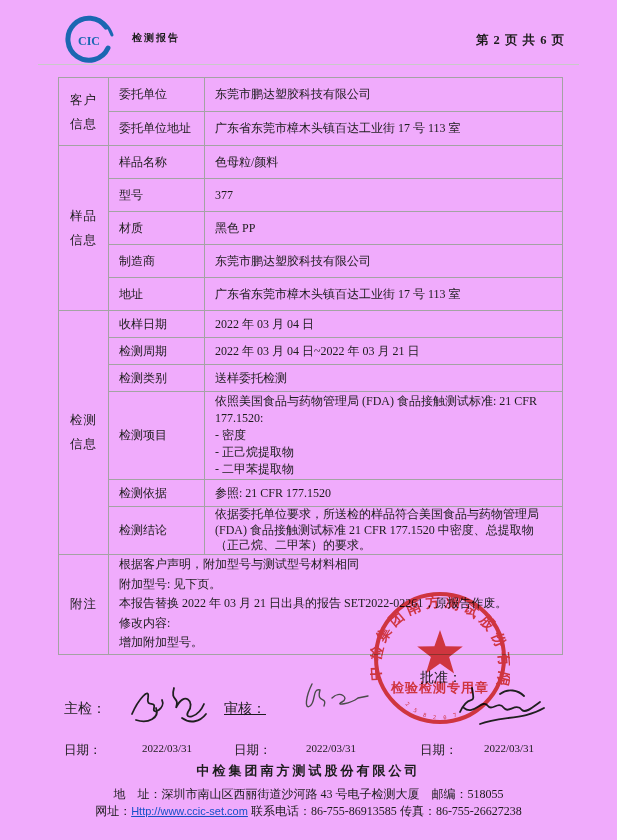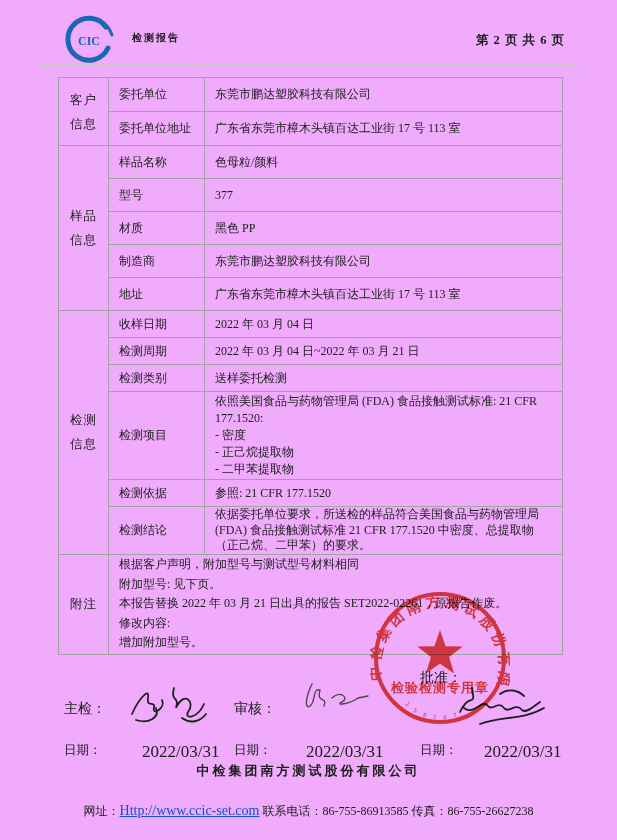--- a/index.html
+++ b/index.html
@@ -37,32 +37,32 @@
   tr.h34{height:34px;} tr.h33{height:33px;} tr.h27{height:27px;}
   td.multi{vertical-align:top;padding-top:6px;padding-bottom:6px;}
   td.multi .ln{display:block;line-height:17px;}
   td.wrap{vertical-align:top;padding-top:5px;padding-bottom:5px;line-height:15.5px;margin-top:48px;}
   td.notes{vertical-align:top;padding-top:7px;padding-bottom:7px;}
   td.notes .ln{display:block;line-height:19.5px;}
   
   .abs{position:absolute;}
   .sig-label{font-size:14px;}
   .date-label{font-size:12.5px;}
-  .date-value{font-size:17px;}
+  .date-value{font-size:11px;}
   .scribble{position:absolute;}
   
   .stamp{position:absolute;left:370px;top:588px;width:140px;height:140px;
          opacity:.9;mix-blend-mode:multiply;pointer-events:none;}
   
   .ft-company{position:absolute;left:0;right:0;top:762px;text-align:center;
               font-size:13px;font-weight:bold;letter-spacing:3px;}
   .ft-line{position:absolute;left:0;right:0;text-align:center;font-size:12px;}
   .ft-line.l1{top:786px;}
   .ft-line.l2{top:803px;}
-  .ft-link{color:#1550c8;text-decoration:underline;font-family:Liberation Serif, serif;font-size:14px;}
+  .ft-link{color:#1550c8;text-decoration:underline;font-family:Liberation Sans, sans-serif;font-size:11px;}
 </style>
 </head>
 <body>
 
 <div class="page">
 
   <svg class="logo" viewBox="0 0 58 52">
     <path d="M46,12 A21,21 0 1 0 48,33" fill="none" stroke="#1b67b2" stroke-width="5" stroke-linecap="round"></path>
     <path d="M34,3.5 A24,24 0 0 1 52,20" fill="none" stroke="#1b67b2" stroke-width="3" stroke-linecap="round"></path>
     <text x="29" y="30" text-anchor="middle" font-family="Liberation Serif, DejaVu Serif, serif" font-size="12" font-weight="bold" fill="#1b67b2">CIC</text>
@@ -166,21 +166,21 @@
       </td>
     </tr>
   </tbody>
     </table>
 
   <span class="abs sig-label" style="left:64px;top:700px;">主检：</span>
   <svg class="scribble" style="left:122px;top:678px;" width="95" height="52" viewBox="0 0 95 52">
     <path d="M10,36 C16,22 28,8 26,20 C24,30 34,22 32,30 C30,38 44,30 40,22 M14,42 C26,46 38,40 34,30 M52,10 C48,24 58,18 54,30 C62,12 74,24 66,34 C62,42 76,40 82,26 M60,40 C68,46 78,44 84,36" fill="none" stroke="#1f1f1f" stroke-width="1.8" stroke-linecap="round"></path>
   </svg>
 
-  <span class="abs sig-label" style="left:234px;top:700px;">审核：</span>
+  <span class="abs sig-label" style="left:224px;top:700px;text-decoration:underline;">审核：</span>
   <svg class="scribble" style="left:294px;top:676px;" width="80" height="46" viewBox="0 0 80 46">
     <path d="M18,8 C12,20 10,34 16,30 C22,26 18,12 26,14 M26,14 C22,28 34,20 30,30 M38,22 C46,14 56,22 48,26 C40,30 56,28 64,22 L74,20" fill="none" stroke="#4a4a4a" stroke-width="1.4" stroke-linecap="round"></path>
   </svg>
 
   <span class="abs sig-label" style="left:420px;top:669px;text-align:right;">批准：</span>
   <svg class="scribble" style="left:452px;top:678px;" width="98" height="58" viewBox="0 0 98 58">
     <path d="M8,34 C18,12 24,32 20,10 M12,30 C22,38 30,20 36,28 C40,34 46,22 52,30 C56,36 64,24 70,32 C74,36 82,28 88,24 M48,16 C56,10 66,12 72,18 M28,46 C48,38 72,42 92,30" fill="none" stroke="#1f1f1f" stroke-width="1.8" stroke-linecap="round"></path>
   </svg>
 
   <span class="abs date-label" style="left:64px;top:742px;">日期：</span>
@@ -200,19 +200,22 @@
       <textPath href="#arcTop" startOffset="2">中检集团南方测试股份有限公司</textPath>
     </text>
     <path fill="#d93a2b" d="M70,42 L75.6,58.2 L92.8,58.6 L79.1,69.0 L84.1,85.4 L70,75.6 L55.9,85.4 L60.9,69.0 L47.2,58.6 L64.4,58.2 Z"></path>
     <text x="70" y="104" text-anchor="middle" font-family="Liberation Serif, DejaVu Serif, serif" font-size="13" font-weight="bold" fill="#d93a2b" letter-spacing="1">检验检测专用章</text>
     <text font-family="DejaVu Sans Mono, monospace" font-size="5.5" fill="#d93a2b" letter-spacing="2">
       <textPath href="#arcBot" startOffset="8">2 5 8 2 0 7</textPath>
     </text>
   </svg>
 
   <div class="ft-company">中检集团南方测试股份有限公司</div>
+  <div class="ft-line l1">
+    <span>地　址：</span><span>深圳市南山区西丽街道沙河路 43 号电子检测大厦</span>　<span>邮编：</span><span>518055</span>
+  </div>
   <div class="ft-line l2">
     <span>网址：</span><a href="#" class="ft-link">Http://www.ccic-set.com</a>
     <span>联系电话：</span><span>86-755-86913585</span>
     <span>传真：</span><span>86-755-26627238</span>
   </div>
 
 </div>
 
 </body></html>

